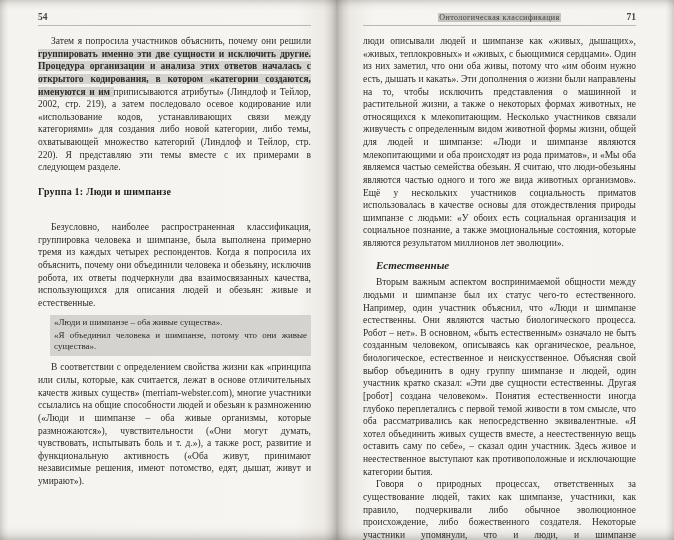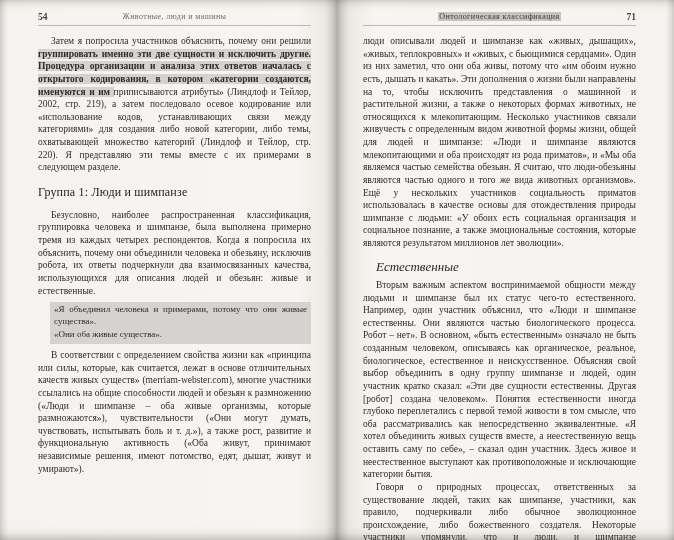--- a/index.html
+++ b/index.html
@@ -5,53 +5,52 @@
   html,body{margin:0;padding:0;}
   body{width:674px;height:540px;overflow:hidden;background:#d6d3ce;}
   .spread{position:relative;width:674px;height:540px;display:flex;font-family:"Liberation Serif","DejaVu Serif",serif;}
   .page{position:relative;width:337px;height:540px;box-sizing:border-box;overflow:hidden;}
   .page-left{background:linear-gradient(to right,#d9d6d1 0%,#f5f3ef 2.5%,#f7f5f1 88%,#eae7e2 98%,#d6d3ce 100%);padding:12px 26px 14px 38px;}
   .page-right{background:linear-gradient(to right,#d6d3ce 0%,#e9e6e1 2%,#f7f5f1 11%,#f5f3ef 97.5%,#d9d6d1 100%);padding:12px 38px 14px 26px;}
   .gutter{position:absolute;left:324px;top:0;width:26px;height:540px;pointer-events:none;
     background:linear-gradient(to right,rgba(60,55,48,0) 0%,rgba(60,55,48,0.16) 42%,rgba(60,55,48,0.24) 50%,rgba(60,55,48,0.16) 58%,rgba(60,55,48,0) 100%);}
   .vignette{position:absolute;inset:0;pointer-events:none;
     box-shadow:inset 0 7px 10px -7px rgba(55,50,44,.38), inset 0 -9px 12px -8px rgba(55,50,44,.42);}
-  .running-head{display:flex;align-items:flex-start;padding-bottom:3px;border-bottom:1px solid #bcb9b3;margin-bottom:9px;}
+  .running-head{display:flex;align-items:center;padding-bottom:3px;border-bottom:1px solid #bcb9b3;margin-bottom:9px;}
   .pagenum{width:22px;font-size:9.5px;font-weight:bold;color:#474540;}
   .pagenum.right{text-align:right;}
   .head-spacer{width:22px;}
   .head-title{flex:1;text-align:center;font-size:8px;letter-spacing:0.4px;color:#6d6b66;white-space:nowrap;overflow:hidden;}
   .head-bar{background:#c6c4c0;color:#3f3d39;padding:0 1px;}
   .body-text{font-size:9.5px;line-height:1.33;color:#2e2c29;text-align:justify;}
   .body-text p{margin:0;}
   p.indent{text-indent:13px;}
-  h2.section{font-size:12px;font-weight:normal;font-style:normal;color:#232220;margin:11px 0 8px;letter-spacing:0.2px;}
-  h3.subsection{font-size:13px;font-weight:normal;font-style:italic;color:#2a2825;margin:8px 0 4px;text-indent:13px;}
+  h2.section{font-size:10px;font-weight:bold;font-style:normal;color:#232220;margin:11px 0 23px;letter-spacing:0.2px;}
+  h3.subsection{font-size:11px;font-weight:bold;font-style:italic;color:#2a2825;margin:8px 0 4px;text-indent:13px;}
   .hl{background:#d4d3d0;font-weight:bold;}
   .quoteblock{margin:5px 0 5px 12px;padding:2px 4px;font-size:9px;background:#d4d3d0;}
   .quoteblock p{margin:0 0 1px;}
 </style>
 </head>
 <body>
 
 <div class="spread">
 
   <div class="page page-left">
     <div class="running-head">
       <span class="pagenum">54</span>
-      <span class="head-title">Животные, люди и машины</span>
       <span class="head-spacer"></span>
     </div>
     <div class="body-text">
       <p class="indent"><span>Затем я попросила участников объяснить, почему они решили </span><span class="hl">группировать именно эти две сущности и исключить другие. Процедура организации и анализа этих ответов началась с открытого кодирования, в котором «категории создаются, именуются и им </span><span>приписываются атрибуты» (Линдлоф и Тейлор, 2002, стр. 219), а затем последовало осевое кодирование или «использование кодов, устанавливающих связи между категориями» для создания либо новой категории, либо темы, охватывающей множество категорий (Линдлоф и Тейлор, стр. 220). Я представляю эти темы вместе с их примерами в следующем разделе.</span></p>
       <h2 class="section">Группа 1: Люди и шимпанзе</h2>
       <p class="indent">Безусловно, наиболее распространенная классификация, группировка человека и шимпанзе, была выполнена примерно тремя из каждых четырех респондентов. Когда я попросила их объяснить, почему они объединили человека и обезьяну, исключив робота, их ответы подчеркнули два взаимосвязанных качества, использующихся для описания людей и обезьян: живые и естественные.</p>
       <div class="quoteblock">
-        <p>«Я объединил человека и примерами, потому что они живые существа».</p>
-        <p>«Они оба живые существа».</p>
+        <p>«Люди и шимпанзе – оба живые существа».</p>
+        <p>«Я объединил человека и шимпанзе, потому что они живые существа».</p>
       </div>
       <p class="indent">В соответствии с определением свойства жизни как «принципа или силы, которые, как считается, лежат в основе отличительных качеств живых существ» (merriam-webster.com), многие участники ссылались на общие способности людей и обезьян к размножению («Люди и шимпанзе – оба живые организмы, которые размножаются»), чувствительности («Они могут думать, чувствовать, испытывать боль и т. д.»), а также рост, развитие и функциональную активность («Оба живут, принимают независимые решения, имеют потомство, едят, дышат, живут и умирают»).</p>
 
     </div>
   </div>
 
   <div class="page page-right">
     <div class="running-head">
       <span class="head-spacer"></span>
       <span class="head-title"><span class="head-bar">Онтологическая классификация</span></span>

